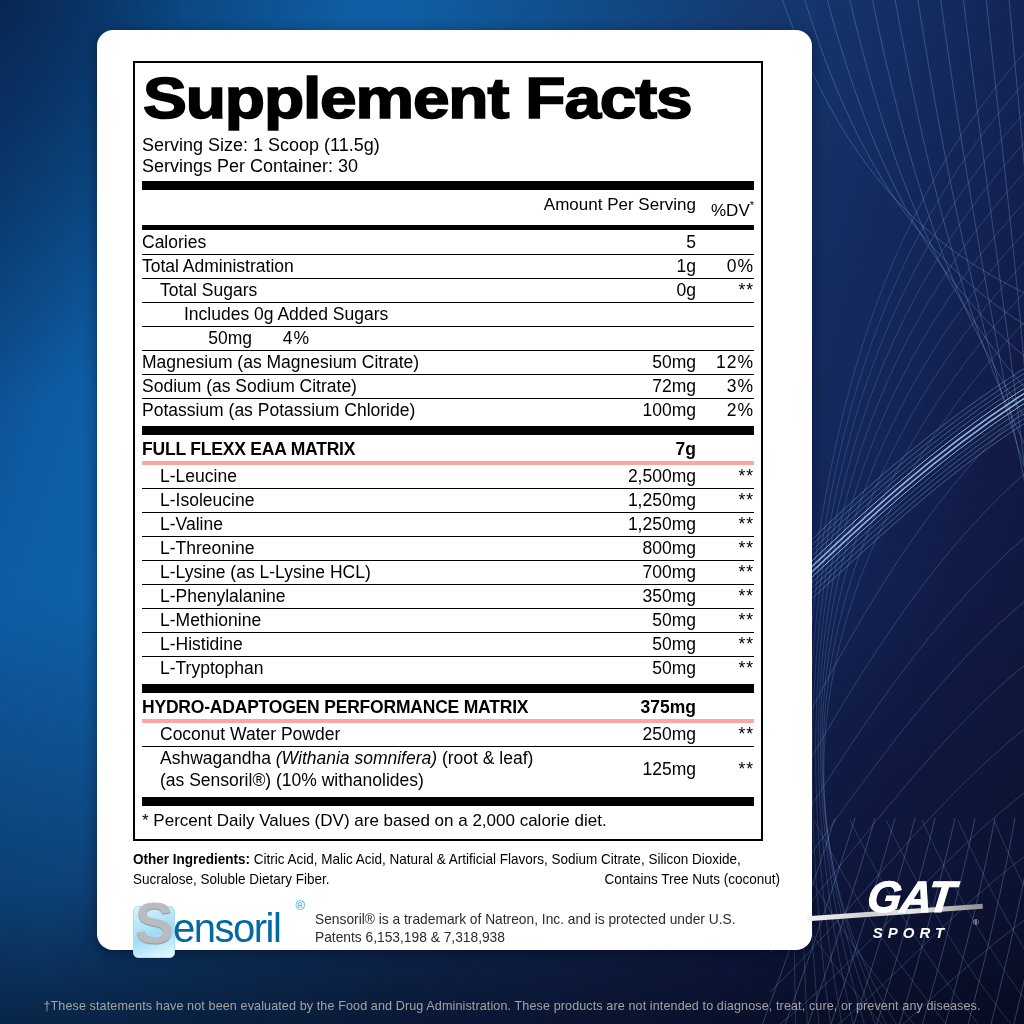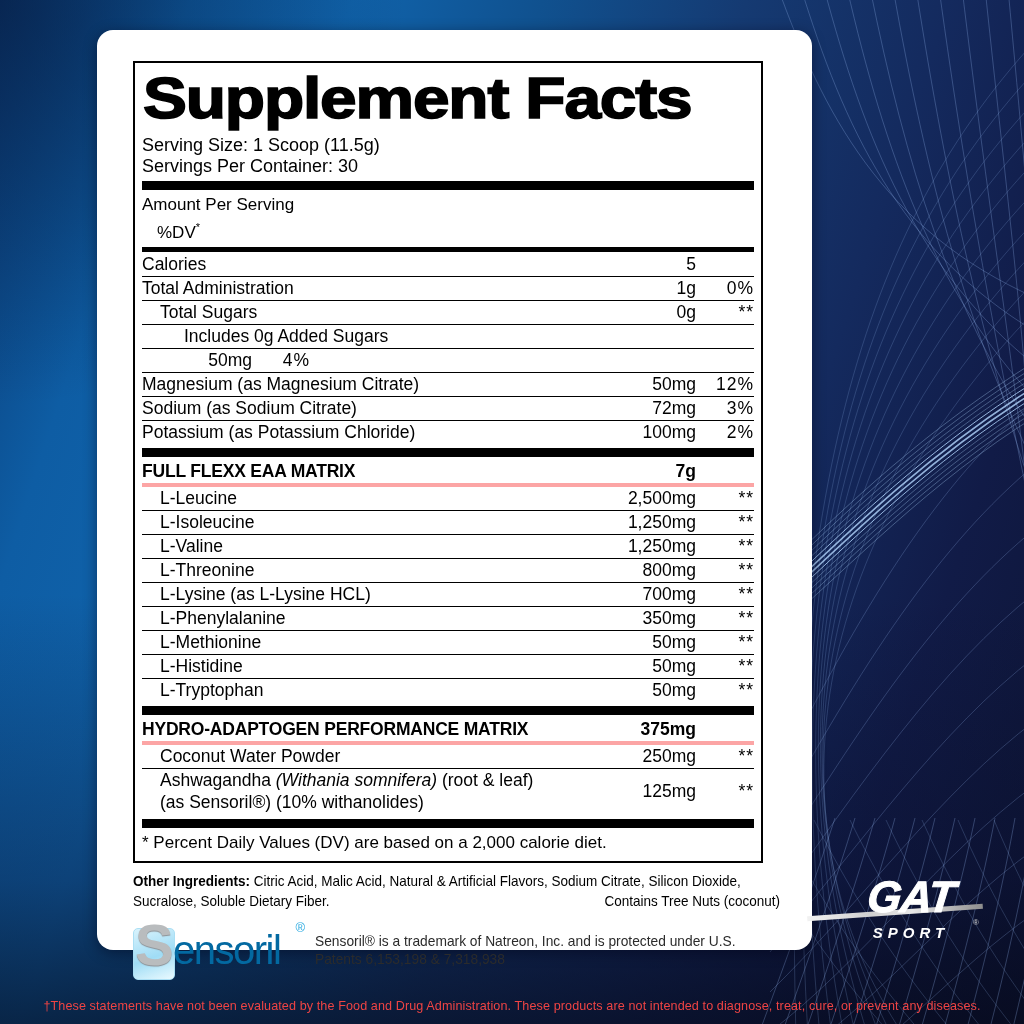--- a/index.html
+++ b/index.html
@@ -24,21 +24,21 @@
 
   .facts-title { font-size:57px; font-weight:900; letter-spacing:-1px; line-height:1.02;
     white-space:nowrap; transform:scaleX(1.155); transform-origin:left center;
     -webkit-text-stroke:1.6px #000; margin:2px 0 8px 1px; }
 
   .serving { font-size:18px; line-height:21px; }
 
   .bar { height:9px; background:#000; margin:4px 0 3px; }
   .bar.thin { height:5px; margin:2px 0 1px; }
 
-  .hdr { display:flex; font-size:17px; line-height:22px; padding:1px 0;flex-direction:column; }
+  .hdr { display:flex; font-size:17px; line-height:22px; padding:1px 0; }
   .hdr .sp { flex:1; }
   .hdr .h-amt { white-space:nowrap; }
   .hdr .h-dv { width:58px; text-align:right; white-space:nowrap; }
   .hdr sup { font-size:11px; }
 
   .rows .row + .row { border-top:1px solid #000; }
   .row { display:flex; align-items:center; font-size:17.5px; line-height:23px; }
   .row .name { flex:1; white-space:nowrap; }
   .row .amt { width:110px; text-align:right; white-space:nowrap; }
   .row .dv  { width:58px; text-align:right; white-space:nowrap; letter-spacing:1px; }
@@ -78,21 +78,21 @@
     background:linear-gradient(90deg, #f2f2f2 0%, #cfcfcf 35%, #e8e8e8 60%, #8d8d8d 100%);
     transform:rotate(-4deg); z-index:1; }
   .gat-text { position:relative; z-index:2; font-size:44px; font-weight:900; font-style:italic;
     letter-spacing:-1px; line-height:46px; transform:skewX(-6deg);
     -webkit-text-stroke:1px #fff; }
   .gat-reg { position:absolute; right:-2px; top:44px; font-size:8px; color:#cfcfcf; z-index:2; }
   .gat-sport { position:relative; z-index:2; font-size:15px; font-weight:700; font-style:italic;
     letter-spacing:5px; margin-top:4px; white-space:nowrap; }
 
   .disclaimer { position:absolute; left:0; right:0; bottom:11px; z-index:3; text-align:center;
-    color:#ef4444; font-size:12.6px; letter-spacing:0.1px; white-space:nowrap; }
+    color:#a3a3a3; font-size:12.6px; letter-spacing:0.1px; white-space:nowrap; }
 </style>
 </head>
 <body>
 
 <div class="bg"></div>
 
 <svg class="mesh" viewBox="0 0 1024 1024" preserveAspectRatio="none">
   <g id="mesh-paths">
       <path d="M 778 -12 C 822 110, 882 230, 1036 298" fill="none" stroke="#8fb0e8" stroke-opacity="0.3" stroke-width="1"></path>
       <path d="M 801 -12 C 843 124, 899 250, 1036 332" fill="none" stroke="#8fb0e8" stroke-opacity="0.3" stroke-width="1"></path>

